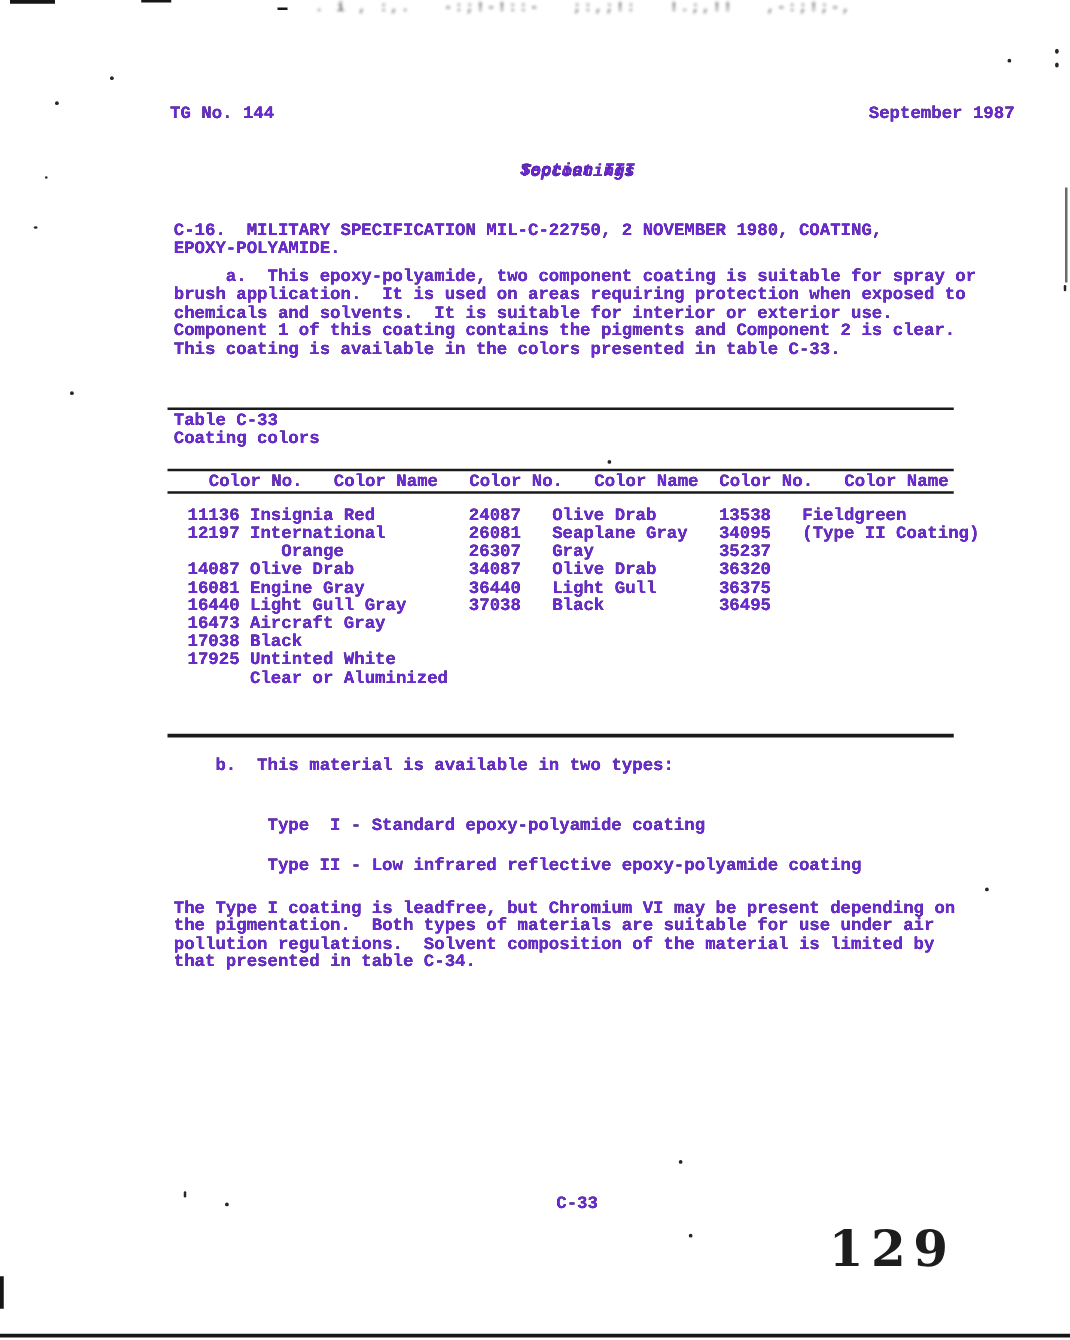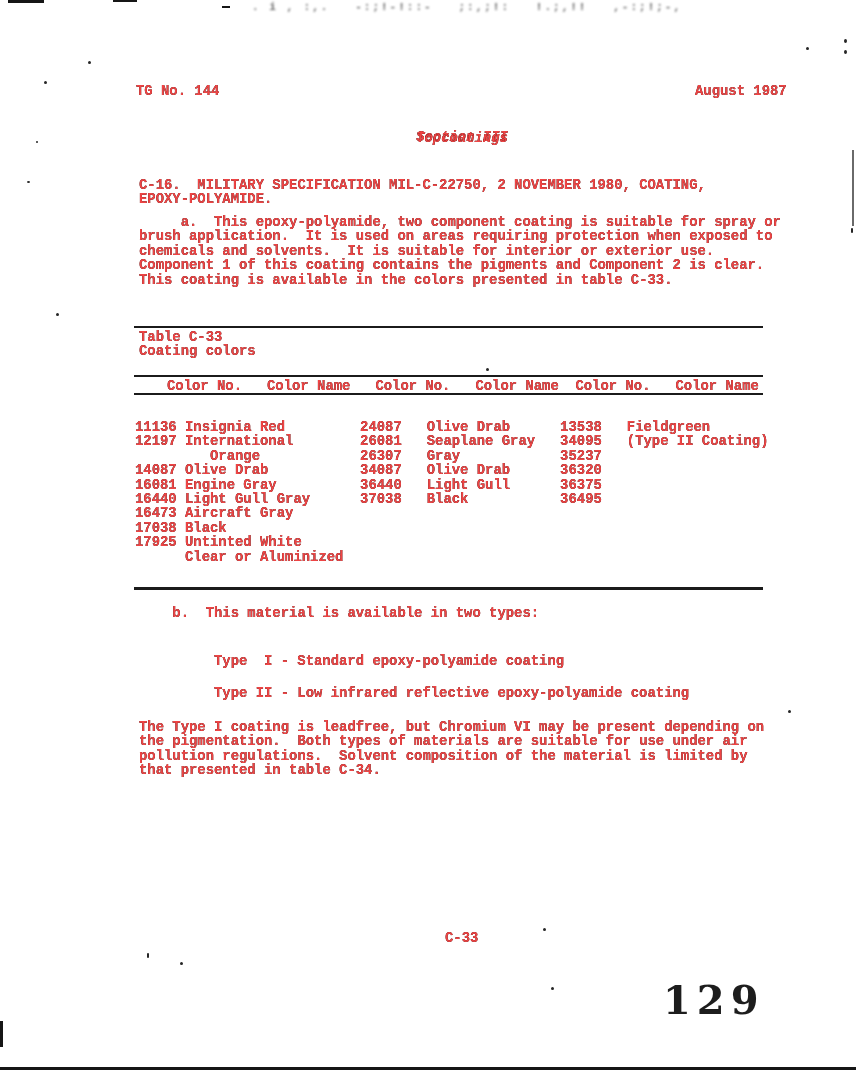--- a/index.html
+++ b/index.html
@@ -3,69 +3,69 @@
 <meta charset="utf-8">
 <style>
   html,body{margin:0;padding:0;}
   body{
     width:856px;height:1072px;background:#ffffff;position:relative;overflow:hidden;
     font-family:"Liberation Mono",monospace;
   }
   .t{
     position:absolute;white-space:pre;margin:0;
     font:bold 13.9px/14.4px "Liberation Mono",monospace;
-    color:#ef4444;text-shadow:0 0 .4px #000;
+    color:#6d28d9;text-shadow:0 0 .4px #000;
   }
   .center{text-align:center;}
   .rule{position:absolute;background:#1b1b1b;height:2px;}
   .speck{position:absolute;background:#262626;border-radius:50%;}
   .vline{position:absolute;background:#6a6a6a;}
   .bar{position:absolute;background:#161616;}
   #top-smudge{
     position:absolute;left:252px;top:1px;width:430px;
     font:bold 11px/13px "Liberation Mono",monospace;color:#3a3a3a;
     filter:blur(1.2px);opacity:.8;letter-spacing:2px;white-space:pre;
   }
   #stamp-number{
     position:absolute;left:663px;top:976px;
     font-family:"DejaVu Serif",serif;font-weight:bold;font-size:40px;
     letter-spacing:6px;color:#1d1d1d;
   }
-  #footer-page-label{left:445px;top:931px;text-align:center;}
+  #footer-page-label{left:445px;top:956px;text-align:center;}
 </style>
 </head>
 <body>
 
 <div class="bar" style="left:8px;top:0;width:36px;height:3px;"></div>
 <div class="bar" style="left:113px;top:0;width:24px;height:2px;"></div>
 <div class="bar" style="left:222px;top:6px;width:8px;height:2px;"></div>
 <div id="top-smudge">. i , :,.   -:;!-!::-   ;:,;!:   !.;,!!   ,-:;!;-,</div>
 
 <pre class="t" style="left:136px;top:84px;">TG No. 144</pre>
-<pre class="t" style="left:695px;top:84px;">August 1987</pre>
+<pre class="t" style="left:695px;top:84px;">September 1987</pre>
 
 <pre class="t center" style="left:139px;top:130px;width:646px;font-style:italic;">Section III</pre>
 <pre class="t center" style="left:139px;top:131px;width:646px;font-style:italic;">Topcoatings</pre>
 
 <pre class="t" style="left:139px;top:178px;">C-16.  MILITARY SPECIFICATION MIL-C-22750, 2 NOVEMBER 1980, COATING,
 EPOXY-POLYAMIDE.</pre>
 
 <pre class="t" style="left:139px;top:215px;">     a.  This epoxy-polyamide, two component coating is suitable for spray or
 brush application.  It is used on areas requiring protection when exposed to
 chemicals and solvents.  It is suitable for interior or exterior use.
 Component 1 of this coating contains the pigments and Component 2 is clear.
 This coating is available in the colors presented in table C-33.</pre>
 
 <div class="rule" style="left:134px;top:326px;width:629px;"></div>
 <pre class="t" style="left:139px;top:330px;">Table C-33
 Coating colors</pre>
 <div class="rule" style="left:134px;top:375px;width:629px;"></div>
 <pre class="t" style="left:139px;top:379px;margin-left:28px;">Color No.   Color Name   Color No.   Color Name  Color No.   Color Name</pre>
 <div class="rule" style="left:134px;top:393px;width:629px;"></div>
-<pre class="t" style="left:135px;top:406px;margin-top:14px;">11136 Insignia Red         24087   Olive Drab      13538   Fieldgreen
+<pre class="t" style="left:150px;top:406px;">11136 Insignia Red         24087   Olive Drab      13538   Fieldgreen
 12197 International        26081   Seaplane Gray   34095   (Type II Coating)
          Orange            26307   Gray            35237   
 14087 Olive Drab           34087   Olive Drab      36320   
 16081 Engine Gray          36440   Light Gull      36375   
 16440 Light Gull Gray      37038   Black           36495   
 16473 Aircraft Gray                                        
 17038 Black                                                
 17925 Untinted White                                       
       Clear or Aluminized                                  </pre>
 <div class="rule" style="left:134px;top:587px;width:629px;height:3px;"></div>

